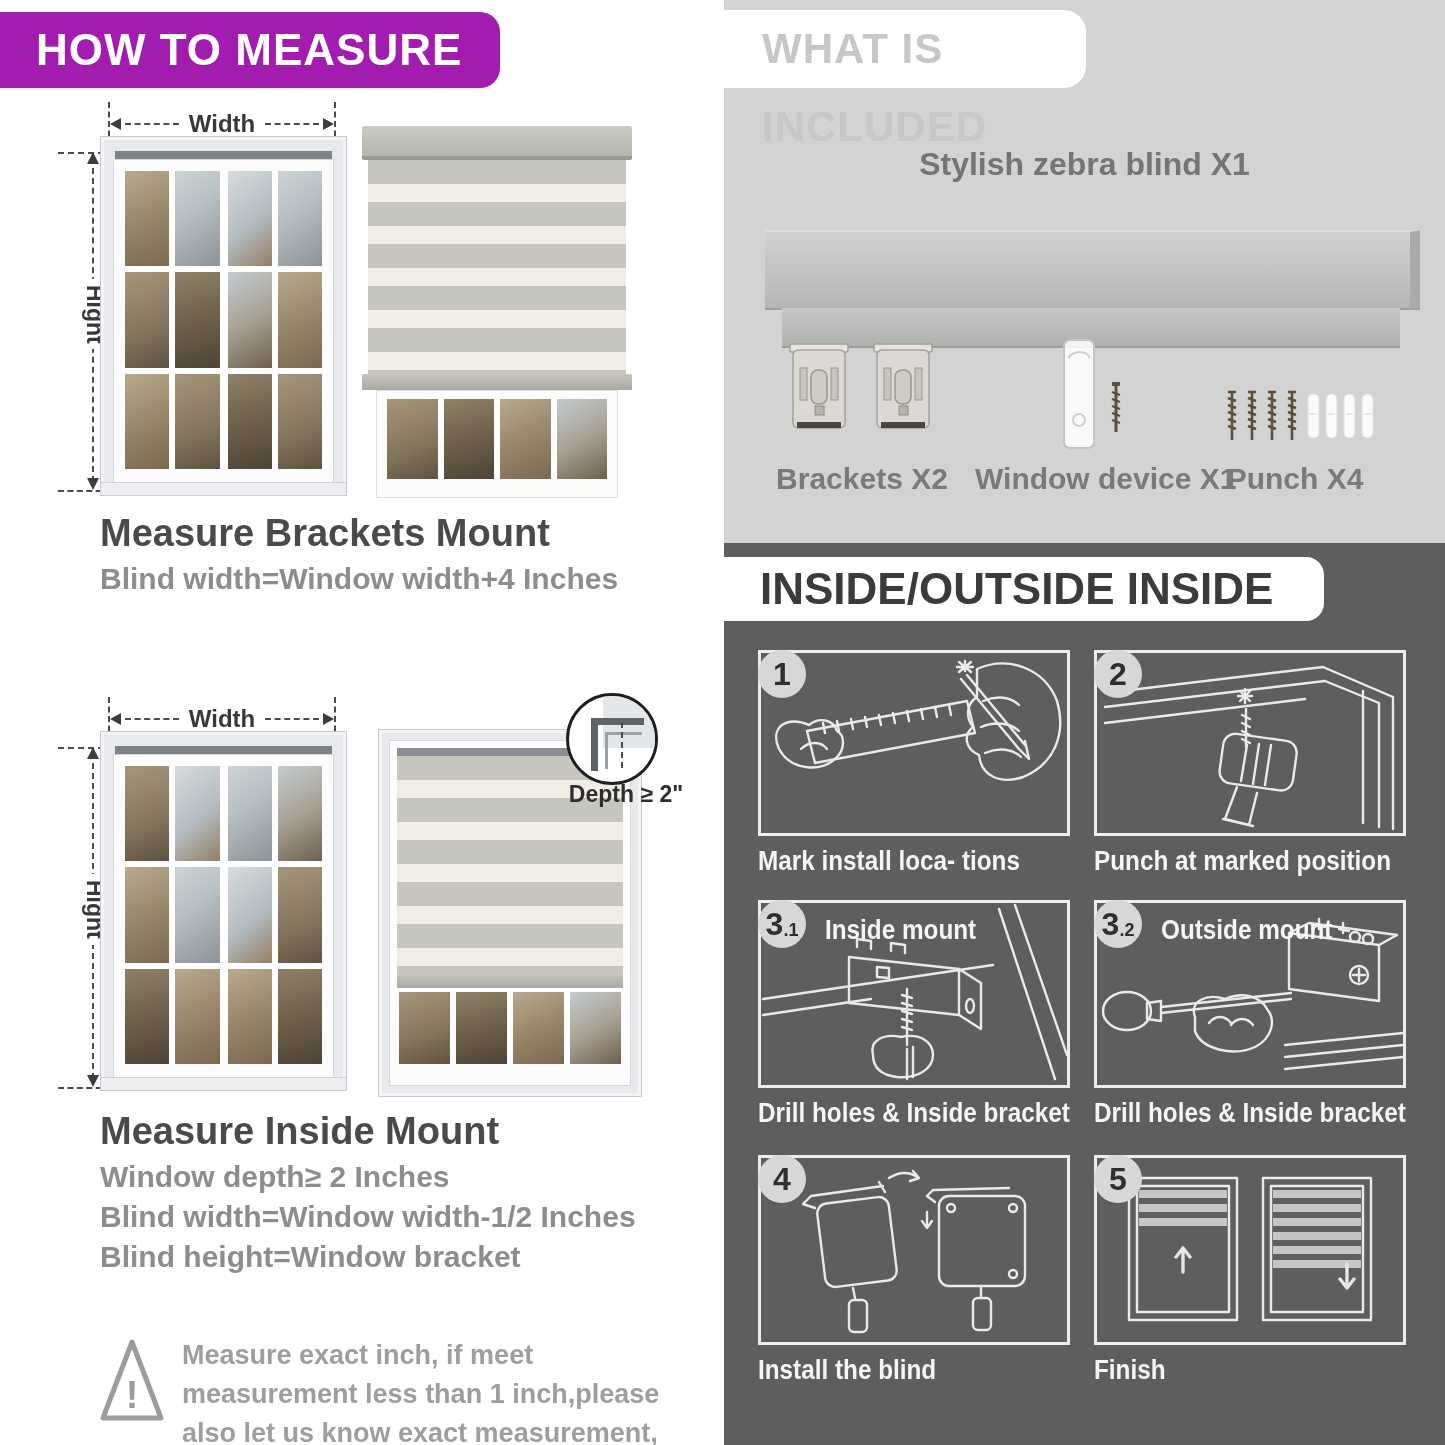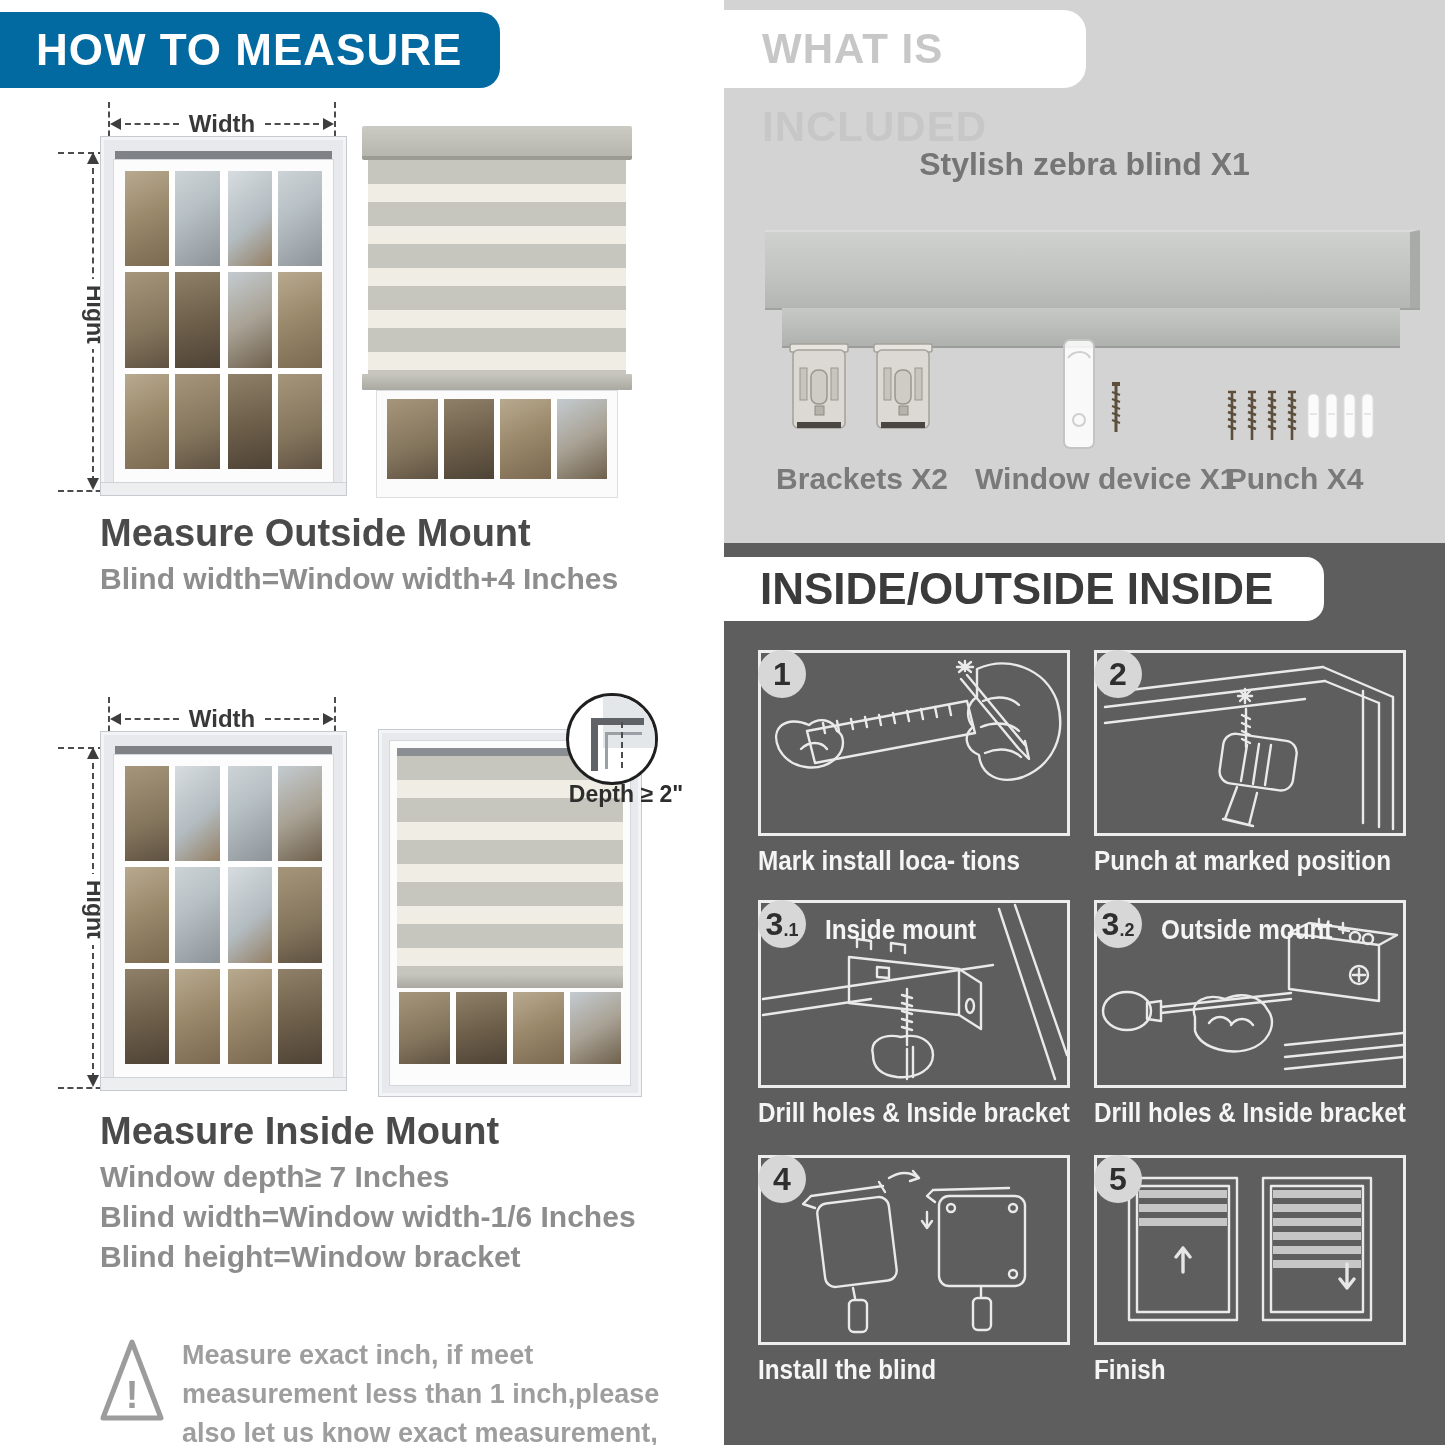--- a/index.html
+++ b/index.html
@@ -1,21 +1,21 @@
 <!DOCTYPE html>
 <html><head>
 <meta charset="utf-8">
 <style>
   html,body{margin:0;padding:0;background:#ffffff;}
   #stage{position:relative;width:1445px;height:1445px;background:#ffffff;overflow:hidden;
          font-family:"Liberation Sans",sans-serif;}
   .abs{position:absolute;}
 
   
-  .how-header{left:0;top:12px;width:500px;height:76px;background:#0369a1;
+  .how-header{left:0;top:12px;width:500px;height:76px;background:#a21caf;
     border-radius:0 20px 20px 0;color:#ffffff;font-weight:bold;font-size:44px;
     line-height:76px;padding-left:36px;letter-spacing:1px;box-sizing:border-box;}
 
   .sec-title{font-size:38px;font-weight:bold;color:#4a4a4a;white-space:nowrap;}
   .sec-line{font-size:30px;font-weight:bold;color:#8d8d8d;white-space:nowrap;}
 
   
   .winframe{background:#e7e9ec;border:1px solid #c6cad0;box-shadow:inset 0 0 0 3px #f3f4f6;}
   .win-top-shadow{background:#7e8287;}
   .win-inner{background:#fcfcfc;border:1px solid #d4d7db;}
@@ -150,21 +150,21 @@
     <div class="abs bwin" style="left:14px;right:14px;top:264px;bottom:0;">
       <div class="abs bglass" style="left:10px;right:10px;top:8px;bottom:18px;">
         <div class="bpane g3"></div>
         <div class="bpane g5"></div>
         <div class="bpane g1"></div>
         <div class="bpane g4"></div>
       </div>
     </div>
   </div>
 
-  <div class="abs sec-title" style="left:100px;top:512px;">Measure Outside Mount</div>
+  <div class="abs sec-title" style="left:100px;top:512px;">Measure Brackets Mount</div>
   <div class="abs sec-line" style="left:100px;top:562px;">Blind width=Window width+4 Inches</div>
 
   <div class="abs" style="left:98px;top:699px;width:248px;height:40px;">
     <div class="abs dash-v" style="left:10px;top:-2px;height:44px;"></div>
     <div class="abs dash-v" style="right:10px;top:-2px;height:44px;"></div>
     <div class="abs warrow-row" style="left:12px;right:12px;top:6px;">
       <div class="ah ah-left"></div>
       <div class="wseg"></div>
       <div class="wlabel">Width</div>
       <div class="wseg"></div>
@@ -222,22 +222,22 @@
 
   <div class="abs depth-circle" style="left:566px;top:693px;width:86px;height:86px;z-index:5;">
     <div class="abs" style="left:34px;top:0;right:0;bottom:34px;background:#e4e7ea;"></div>
     <div class="abs" style="left:22px;top:22px;width:46px;height:46px;border-top:7px solid #5f6368;border-left:7px solid #5f6368;"></div>
     <div class="abs" style="left:36px;top:36px;width:34px;height:34px;border-top:3px solid #9aa0a6;border-left:3px solid #9aa0a6;"></div>
     <div class="abs dash-v" style="left:52px;top:26px;height:46px;"></div>
   </div>
   <div class="abs depth-label" style="left:556px;top:781px;width:140px;z-index:5;">Depth ≥ 2"</div>
 
   <div class="abs sec-title" style="left:100px;top:1110px;">Measure Inside Mount</div>
-  <div class="abs sec-line" style="left:100px;top:1160px;">Window depth≥ 7 Inches</div>
-  <div class="abs sec-line" style="left:100px;top:1200px;">Blind width=Window width-1/6 Inches</div>
+  <div class="abs sec-line" style="left:100px;top:1160px;">Window depth≥ 2 Inches</div>
+  <div class="abs sec-line" style="left:100px;top:1200px;">Blind width=Window width-1/2 Inches</div>
   <div class="abs sec-line" style="left:100px;top:1240px;">Blind height=Window bracket</div>
 
   <div class="abs" style="left:98px;top:1336px;width:68px;height:90px;">
     <svg width="68" height="90" viewBox="0 0 68 90">
       <polygon points="34,6 63,82 5,82" fill="none" stroke="#9c9c9c" stroke-width="5" stroke-linejoin="round"></polygon>
       <text x="34" y="72" text-anchor="middle" font-family="Liberation Sans, sans-serif" font-size="38" font-weight="bold" fill="#9c9c9c">!</text>
     </svg>
   </div>
   <div class="abs warn-text" style="left:182px;top:1336px;width:480px;">Measure exact inch, if meet measurement less than 1 inch,please also let us know exact measurement, please do not leave it</div>
 

